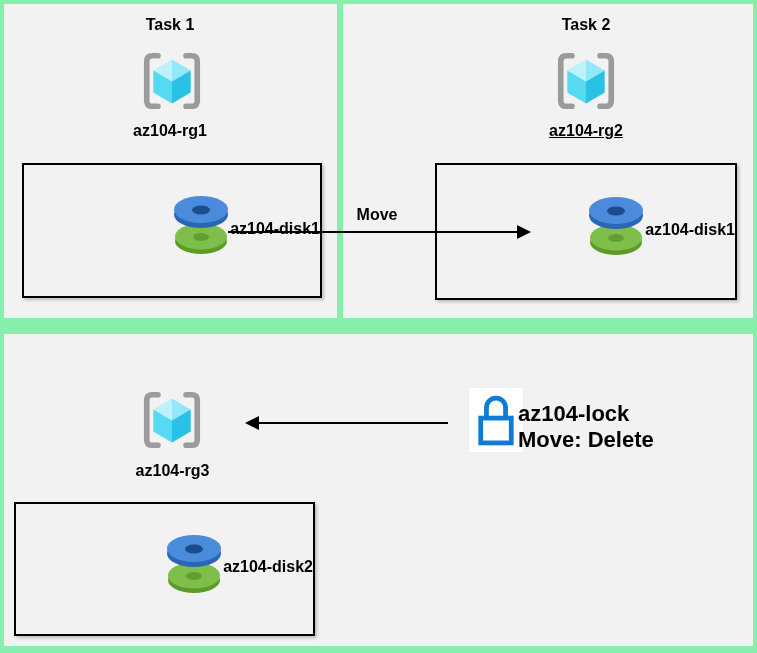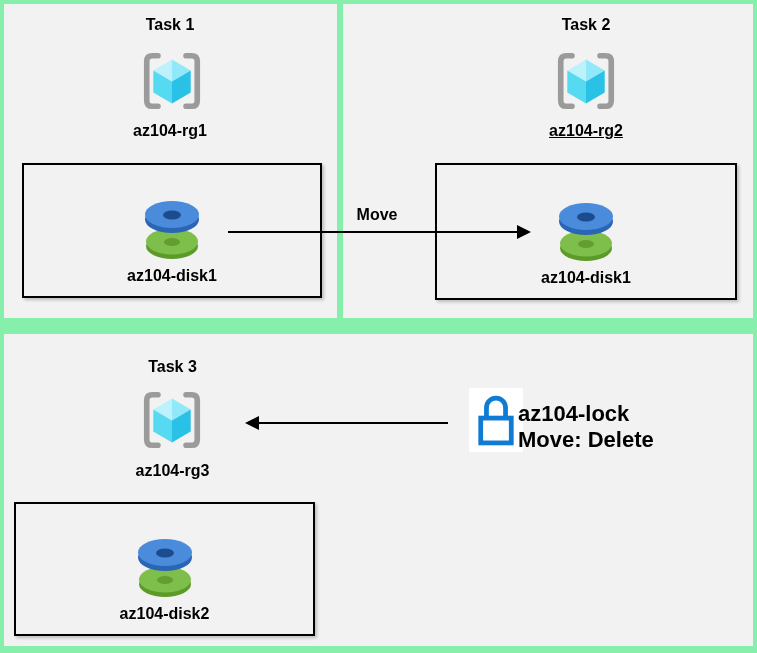--- a/index.html
+++ b/index.html
@@ -11,21 +11,21 @@
   .panel { position:absolute; background:#f2f2f2; }
   #panel-task1 { left:4px;   top:4px;   width:333px; height:314px; }
   #panel-task2 { left:343px; top:4px;   width:410px; height:314px; }
   #panel-task3 { left:4px;   top:334px; width:749px; height:312px; }
 
   .txt { position:absolute; text-align:center; font-size:16px; line-height:19px; }
 
   .rbox {
     position:absolute; border:2px solid #000; background:transparent;
     box-shadow:2px 2px 3px rgba(0,0,0,0.22);
-    display:flex; flex-direction:column; align-items:center;
+    display:flex; flex-direction:row; align-items:center;
     justify-content:flex-end; padding-bottom:11px; box-sizing:content-box;
   }
   .rbox .disk-wrap { line-height:0; }
   .rbox .disk-label { font-size:16px; margin-top:7px; }
 
   .icon-abs { position:absolute; line-height:0; }
 
   .hline { position:absolute; height:2px; background:#000; }
   .arrow-right {
     position:absolute; width:0; height:0;
@@ -112,21 +112,20 @@
         <ellipse cx="29" cy="15" rx="9" ry="4.5" fill="#1c4c8e"></ellipse>
       </svg>
     </div>
     <div class="disk-label">az104-disk1</div>
   </div>
 
   <div class="txt" id="move-label">Move</div>
   <div class="hline" style="left:228px; top:231px; width:290px;"></div>
   <div class="arrow-right" style="left:517px; top:225px;"></div>
 
-  <div class="txt" style="left:23px; top:357px; width:299px;">Task 3</div>
 
   <div class="icon-abs" style="left:142px; top:391px;">
     <svg width="60" height="58" viewBox="0 0 64 62">
       <path d="M17 4 H11 Q5 4 5 10 V52 Q5 58 11 58 H17" fill="none" stroke="#9b9b9b" stroke-width="6" stroke-linecap="round"></path>
       <path d="M47 4 H53 Q59 4 59 10 V52 Q59 58 53 58 H47" fill="none" stroke="#9b9b9b" stroke-width="6" stroke-linecap="round"></path>
       <polygon points="32,8 12,19.8 32,31.5" fill="#bdf1fb"></polygon>
       <polygon points="32,8 52,19.8 32,31.5" fill="#90e8f8"></polygon>
       <polygon points="12,19.8 32,31.5 32,55 12,43.2" fill="#55daf2"></polygon>
       <polygon points="52,19.8 32,31.5 32,55 52,43.2" fill="#2ac1e6"></polygon>
     </svg>

